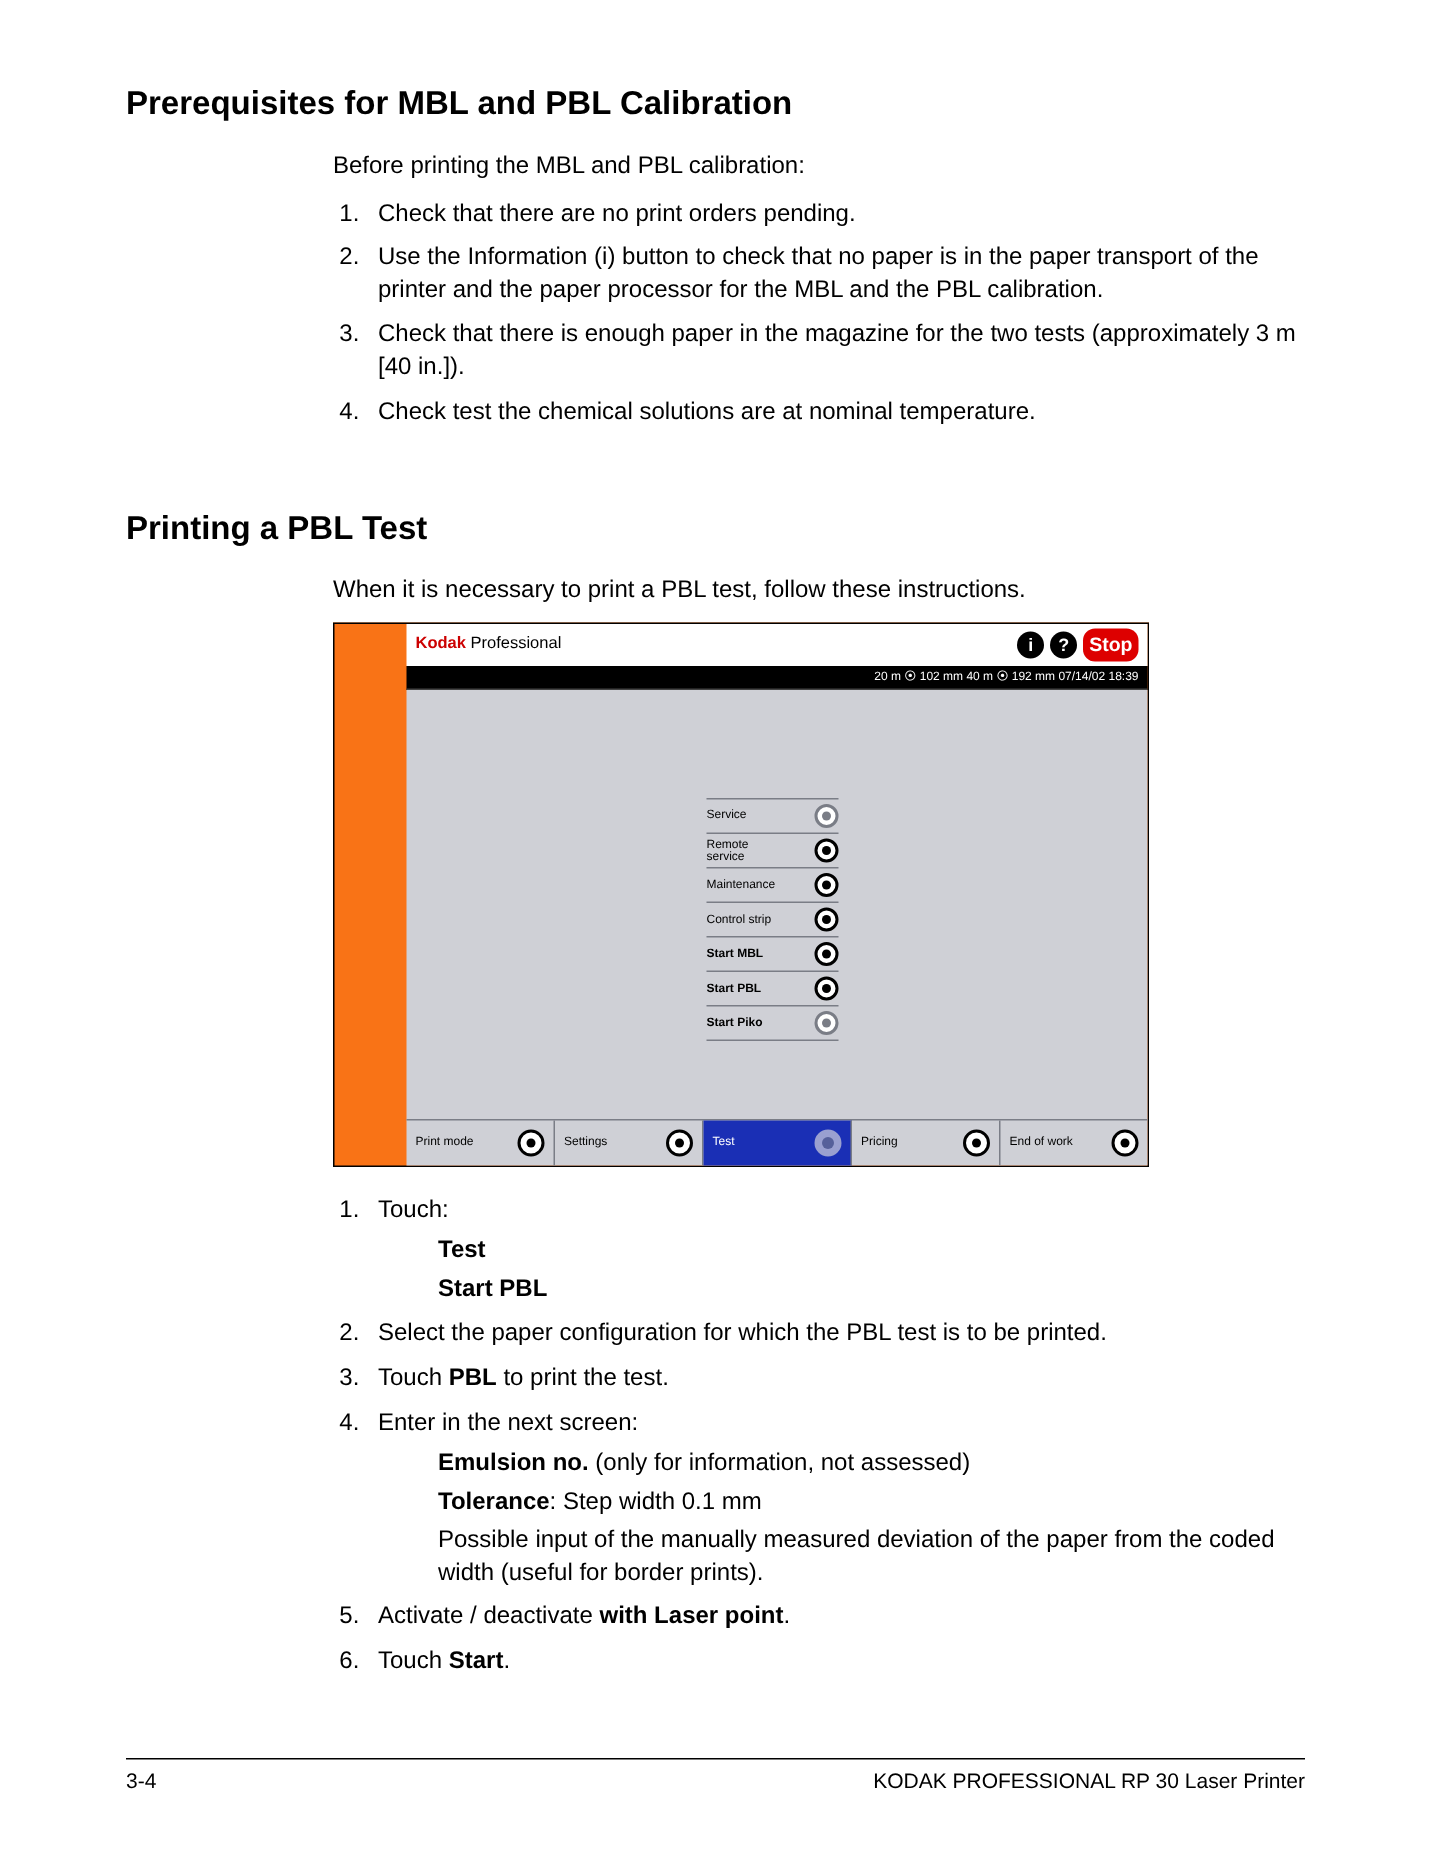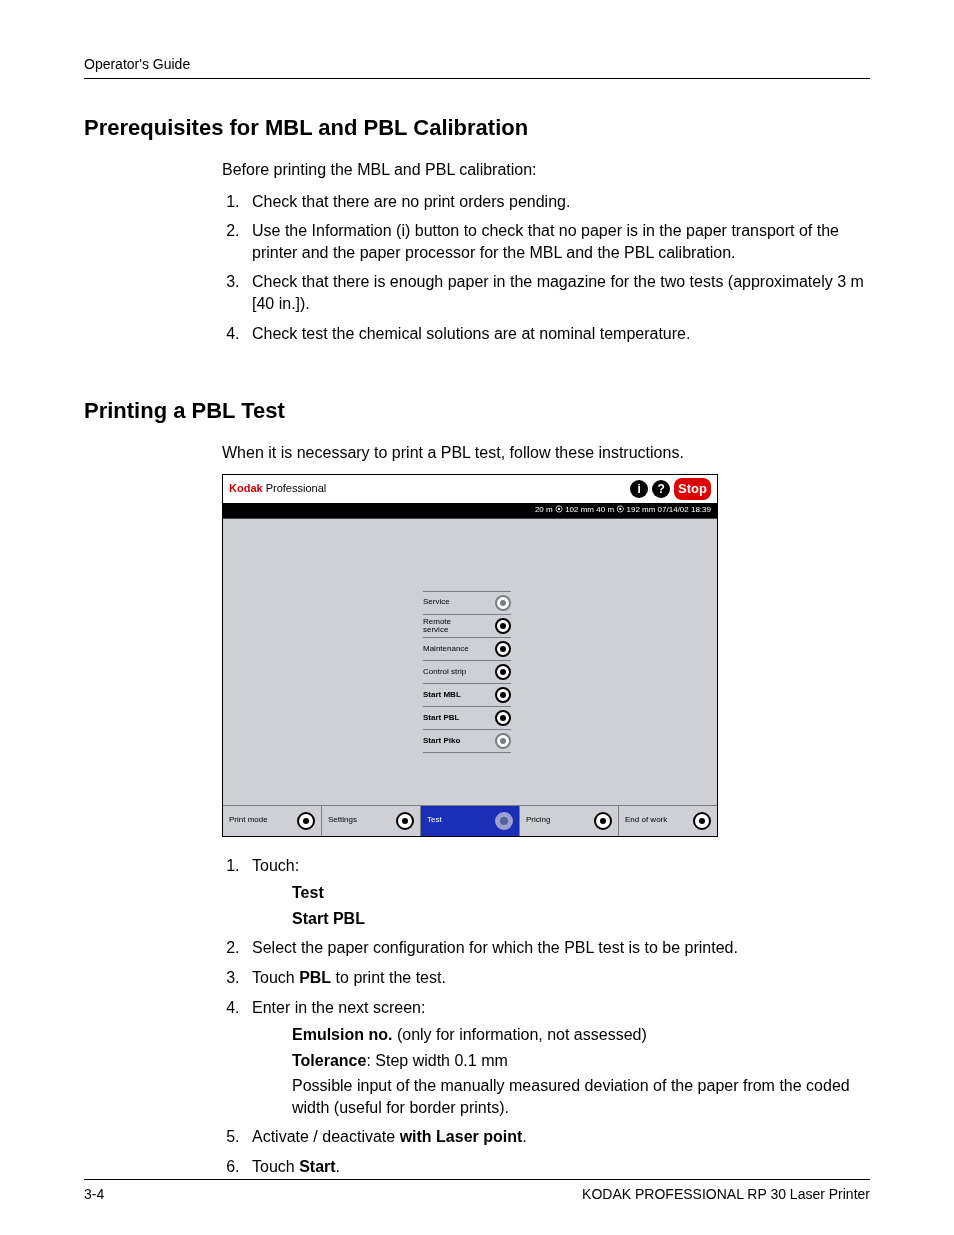--- a/index.html
+++ b/index.html
@@ -54,20 +54,21 @@
   .bold { font-weight: bold; }
   .section-gap { height: 30px; }
 
   
   .device-screenshot {
     width: 494px;
     margin: 10px 0 18px 0;
     border: 1px solid #000;
     background: #f97316;
     font-family: Arial, sans-serif;
+    padding-left: 48px;
   }
   .ds-topbar {
     height: 28px;
     display: flex;
     align-items: center;
     justify-content: space-between;
     padding: 0 6px;
     background: #fff;
   }
   .ds-brand { font-size: 11px; }
@@ -164,21 +165,20 @@
     font-size: 14px;
     display: flex;
     justify-content: space-between;
   }
 </style>
 </head>
 <body>
 
 <div class="page">
 
-  <div class="running-head">Operator's Guide</div>
 
   <h2 class="section">Prerequisites for MBL and PBL Calibration</h2>
   <div class="body-block">
     <p>Before printing the MBL and PBL calibration:</p>
     <ol class="steps">
       <li>Check that there are no print orders pending.</li>
       <li>Use the Information (i) button to check that no paper is in the paper transport of the printer and the paper processor for the MBL and the PBL calibration.</li>
       <li>Check that there is enough paper in the magazine for the two tests (approximately 3 m [40 in.]).</li>
       <li>Check test the chemical solutions are at nominal temperature.</li>
     </ol>

